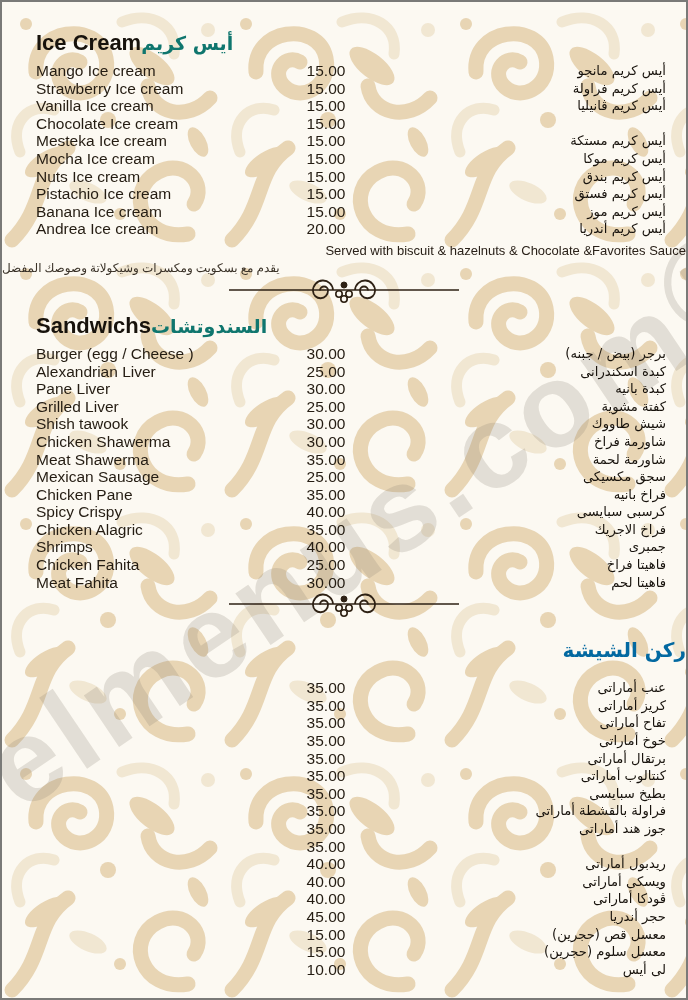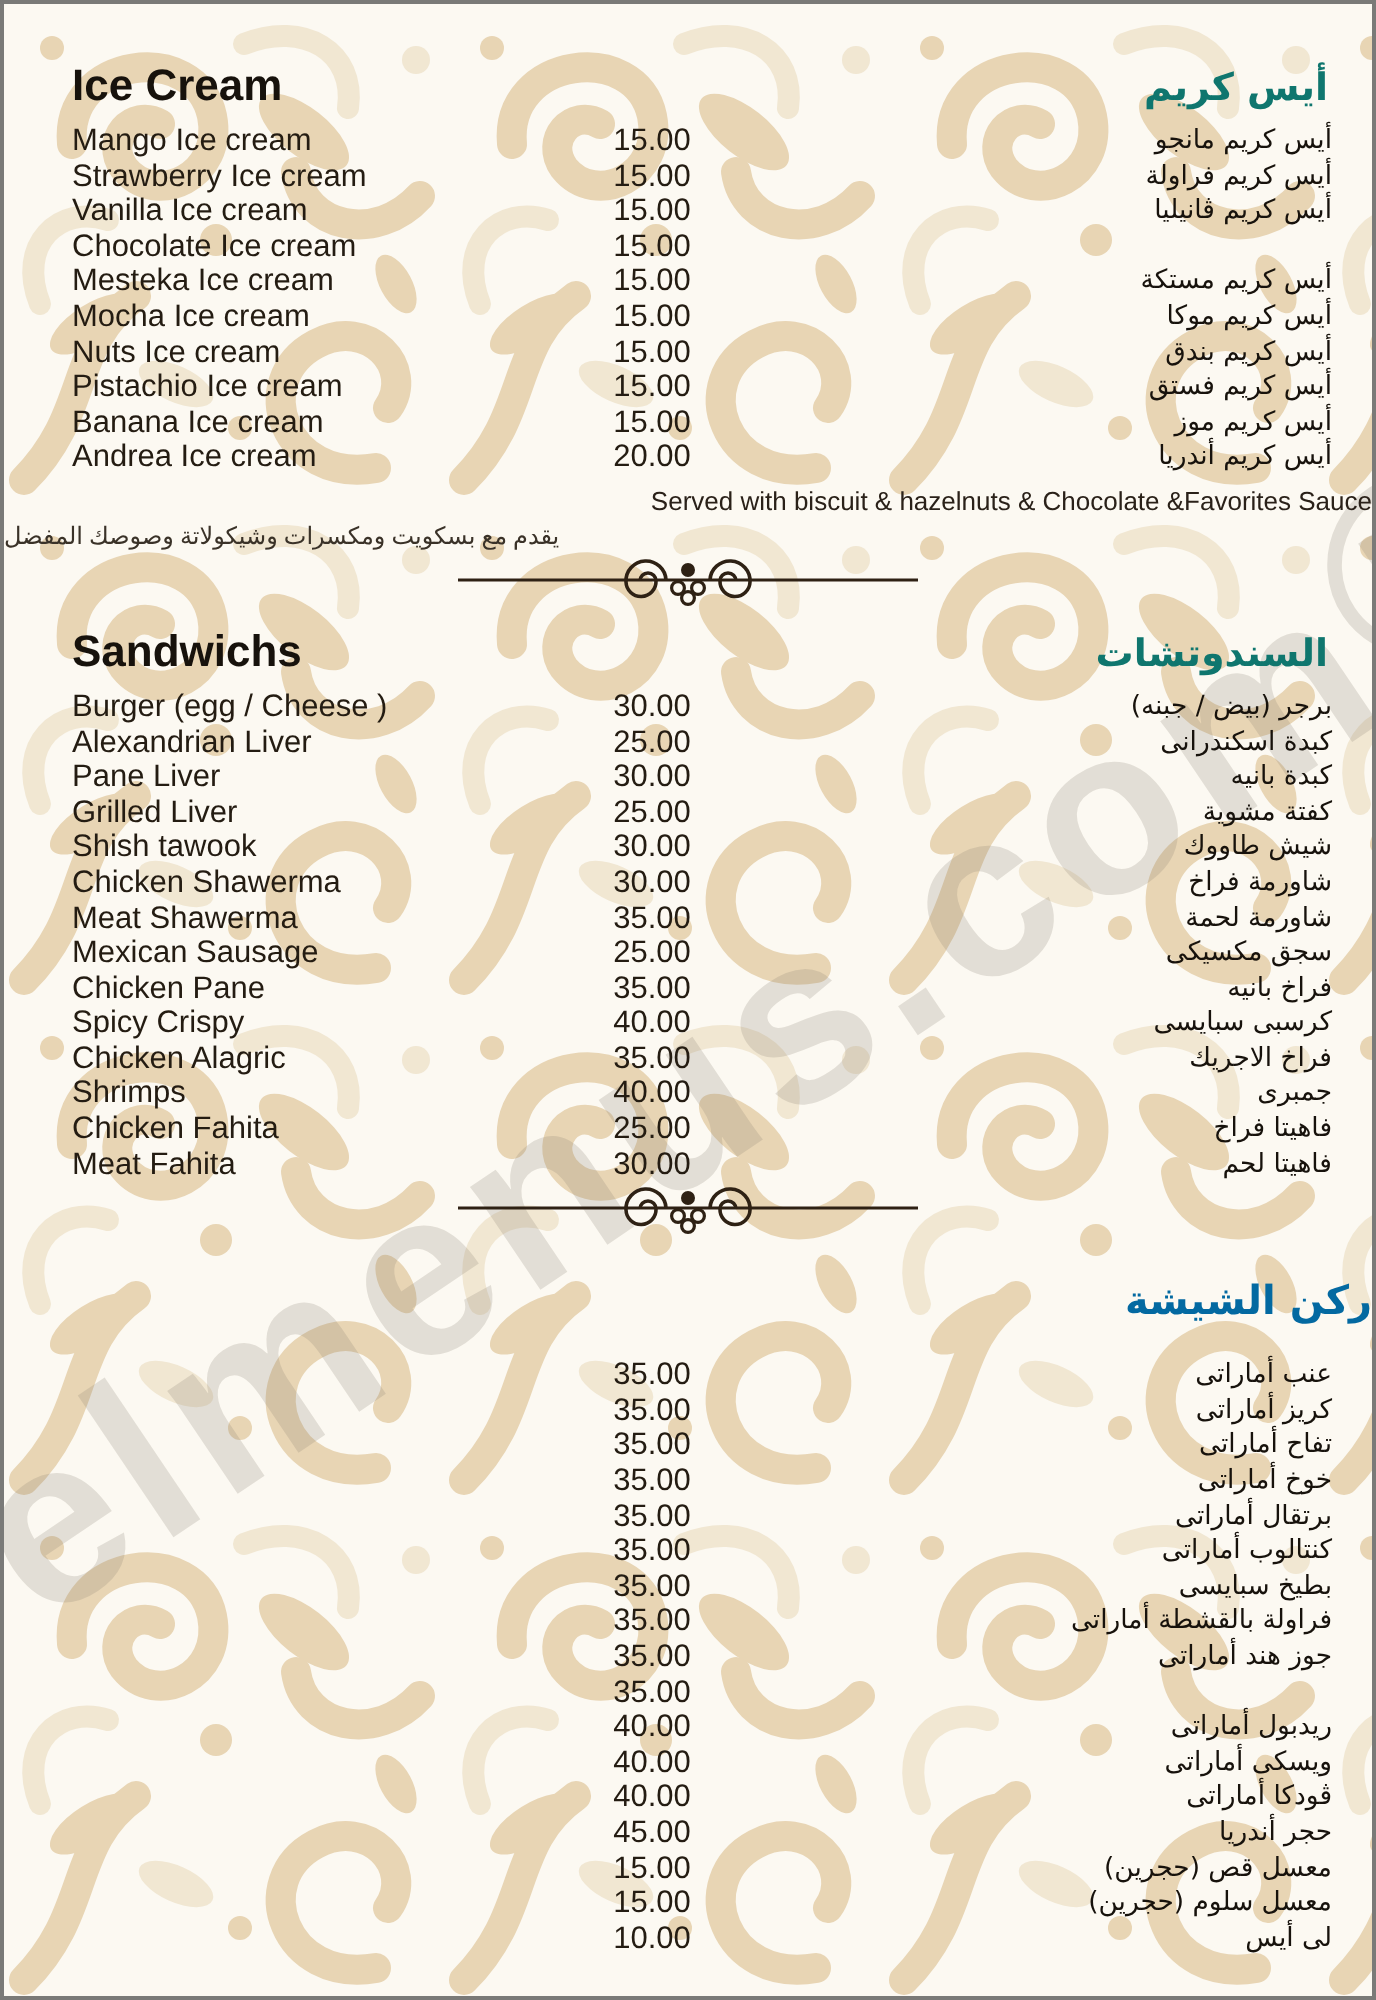--- a/index.html
+++ b/index.html
@@ -10,21 +10,21 @@
   }
   .bg{position:absolute;inset:0;z-index:0;}
   .watermark{
     position:absolute;z-index:1;left:-10px;top:690px;width:960px;
     transform:rotate(-34deg);transform-origin:0 50%;
     font-size:118px;font-weight:bold;letter-spacing:6px;
     color:rgba(138,128,115,0.22);white-space:nowrap;pointer-events:none;
   }
   .watermark .reg{font-size:130px;vertical-align:10px;}
   .content{position:absolute;inset:0;z-index:2;padding-top:26px;}
-  .sec-head{display:flex;justify-content:space-between;align-items:baseline;
+  .sec-head{display:flex;align-items:baseline;
     padding:0 22px 0 34px;height:34px;}
   .title-en{font-size:22px;font-weight:bold;color:#17120c;margin:0;line-height:30px;}
   .title-ar{font-size:19px;font-weight:bold;color:#0f766e;margin:0;direction:rtl;
     font-family:"DejaVu Sans",sans-serif;line-height:30px;}
   .rows{padding:0 20px 0 34px;}
   .row{display:grid;grid-template-columns:256px 68px 1fr;height:17.6px;
     line-height:17.6px;white-space:nowrap;}
   .row .en{font-size:15.5px;color:#241c12;}
   .row .price{font-size:15.5px;color:#241c12;text-align:center;}
   .row .ar{font-size:13.2px;font-weight:normal;color:#17120c;text-align:right;

